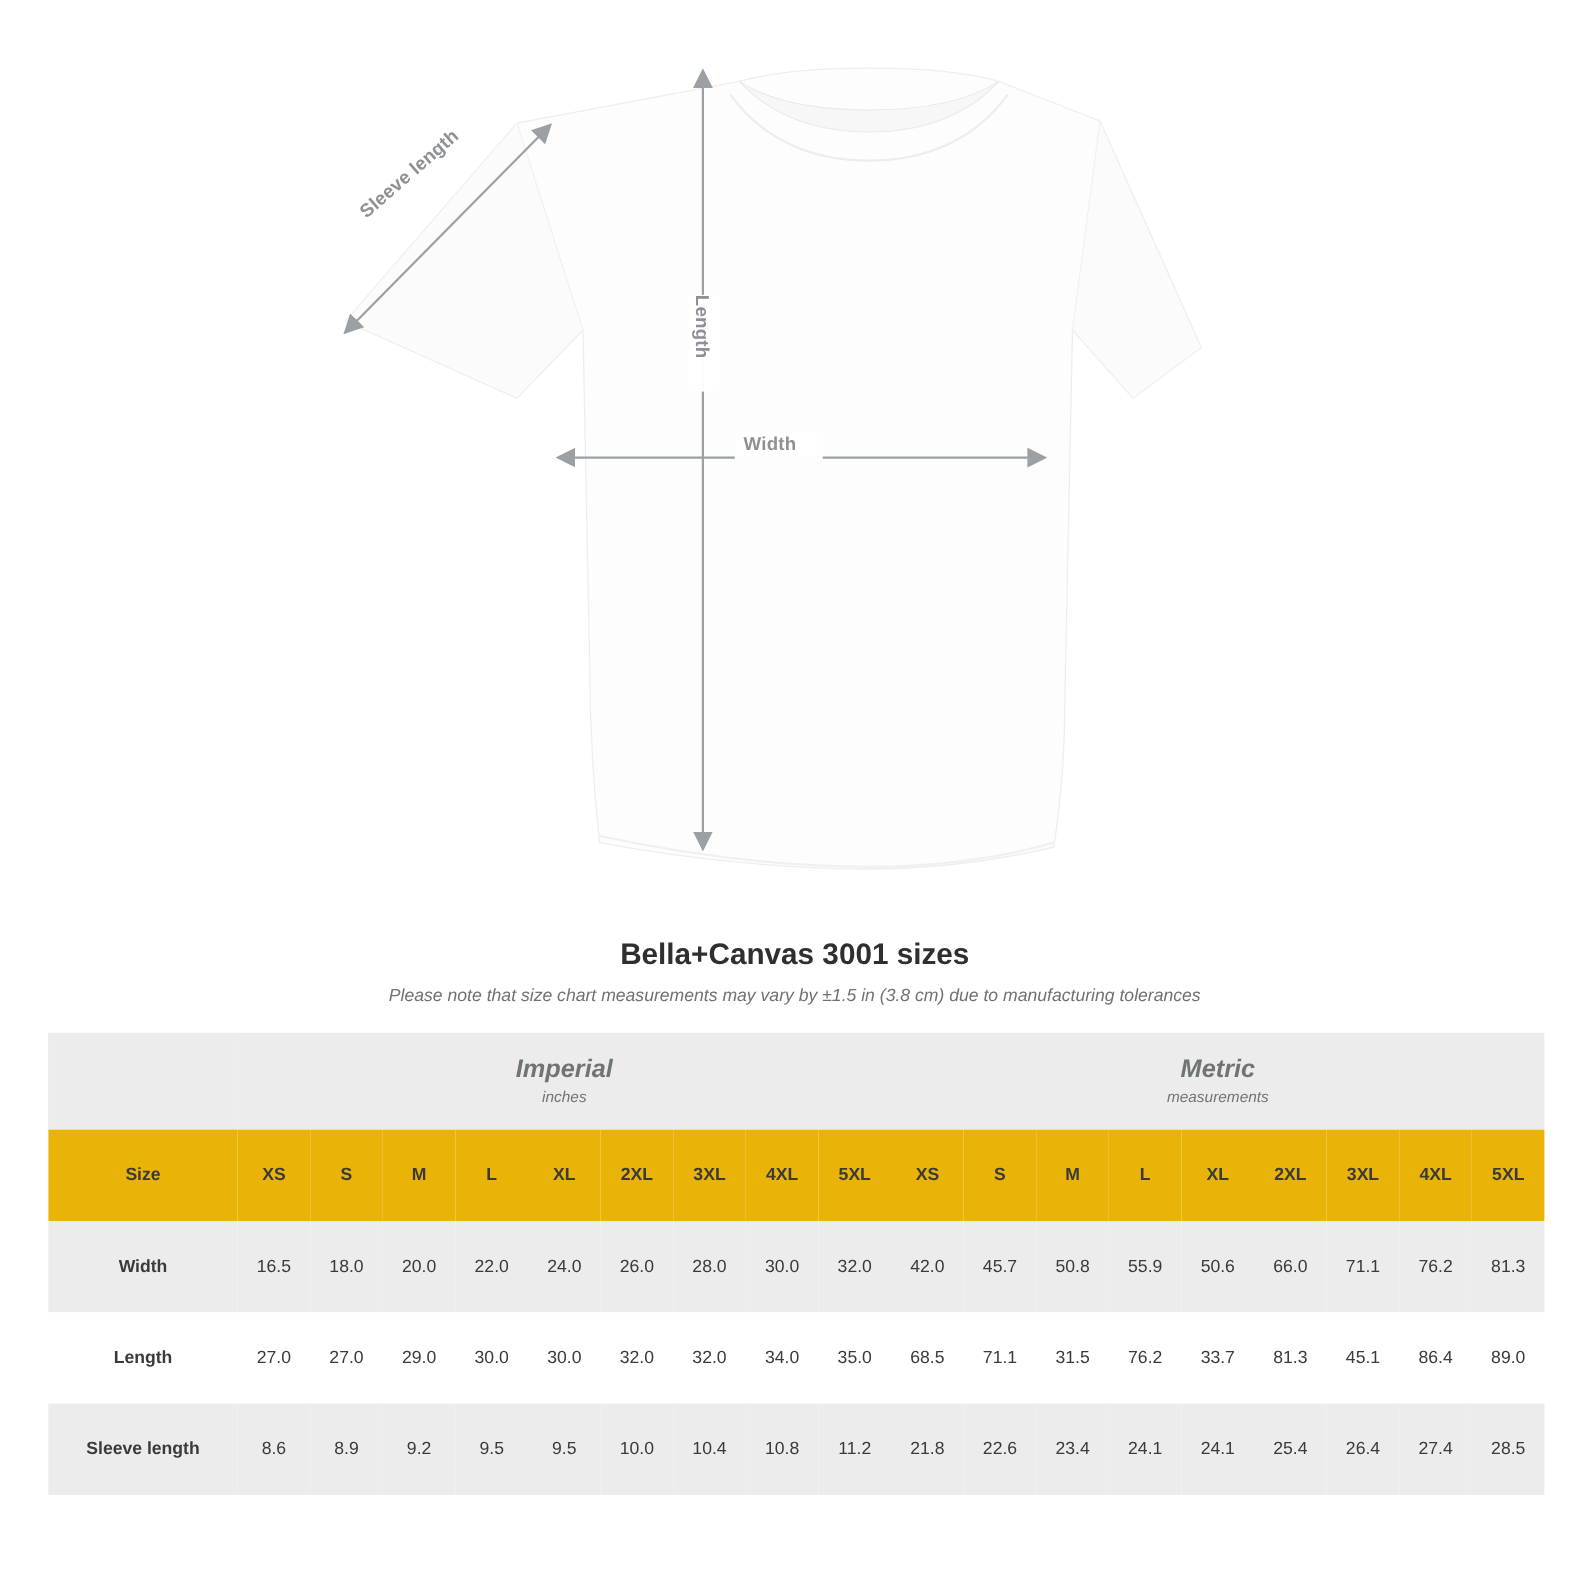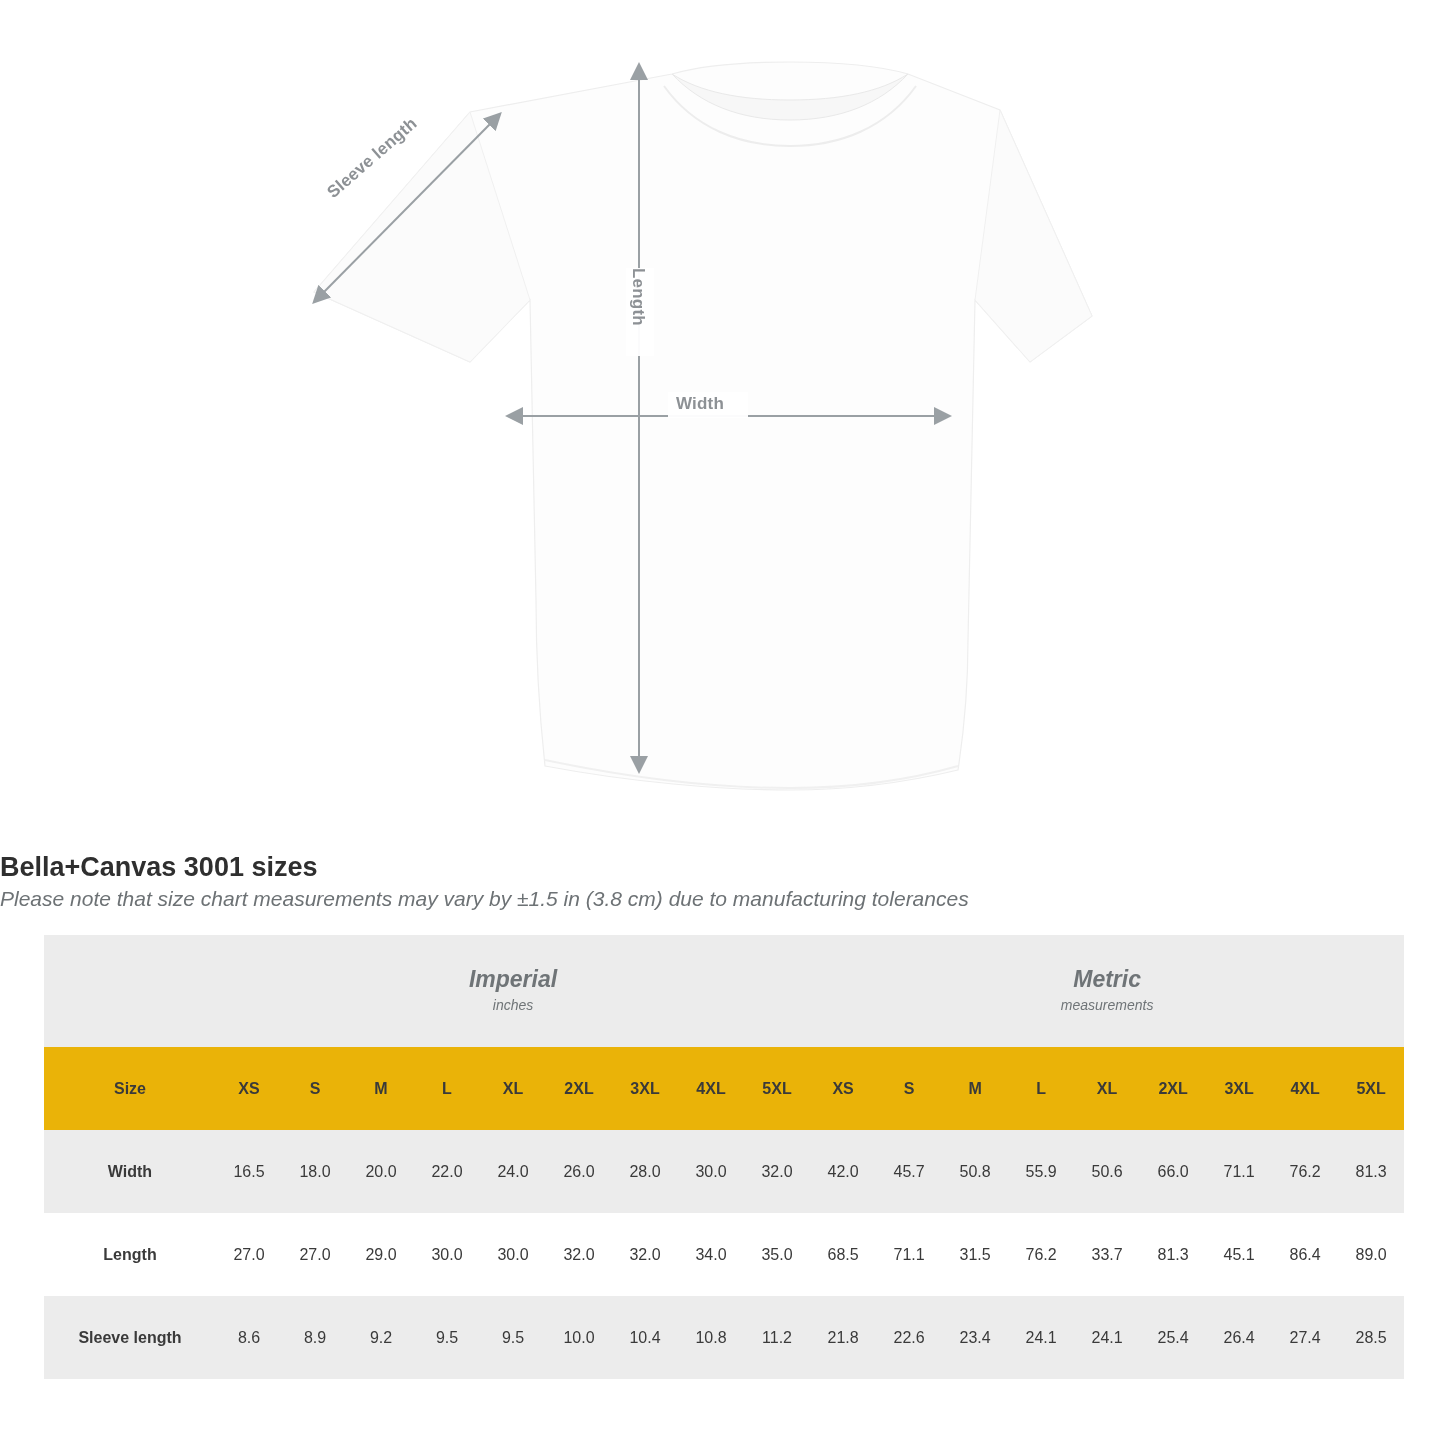--- a/index.html
+++ b/index.html
@@ -52,34 +52,34 @@
     transform: rotate(90deg);
     transform-origin: left top;
   }
   .label-width {
     left: 676px;
     top: 394px;
   }
 
   
   .title-block {
-    text-align: left;
+    text-align: center;
     margin-top: 22px;
   }
   .chart-title {
     font-size: 27px;
     font-weight: bold;
     color: #2f2f2f;
     margin: 0;
   }
   .chart-note {
-    font-size: 21px;
+    font-size: 16px;
     font-style: italic;
     color: #6d7275;
-    margin: 4px 0 0 0;
+    margin: 14px 0 0 0;
   }
 
   
   .table-wrap {
     margin: 24px 44px 0 44px;
   }
   table.size-table {
     border-collapse: collapse;
     width: 1357px;
     table-layout: fixed;
@@ -88,21 +88,21 @@
   table.size-table th {
     border: none;
     text-align: center;
     font-size: 16px;
     color: #3a3a3a;
     height: 81px;
     vertical-align: middle;
   }
   .unit-head {
     background: #ececec;
-    height: 112px;
+    height: 88px;
   }
   .unit-head .unit-name {
     font-size: 23px;
     font-style: italic;
     font-weight: bold;
     color: #6f7477;
     line-height: 1.25;
   }
   .unit-head .unit-sub {
     font-size: 14px;

